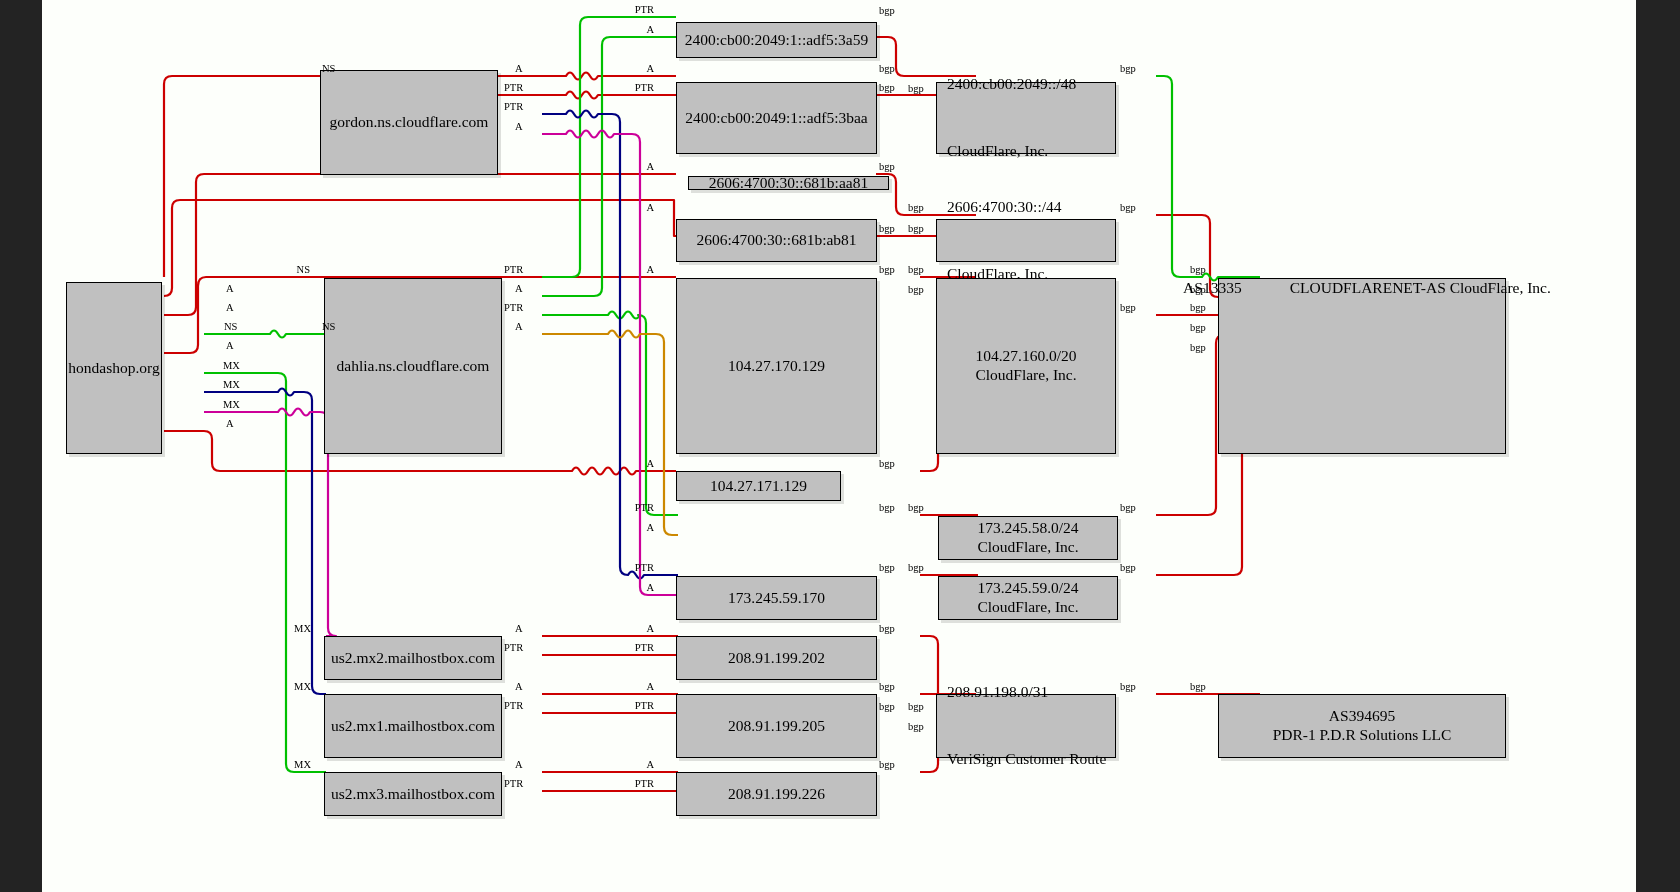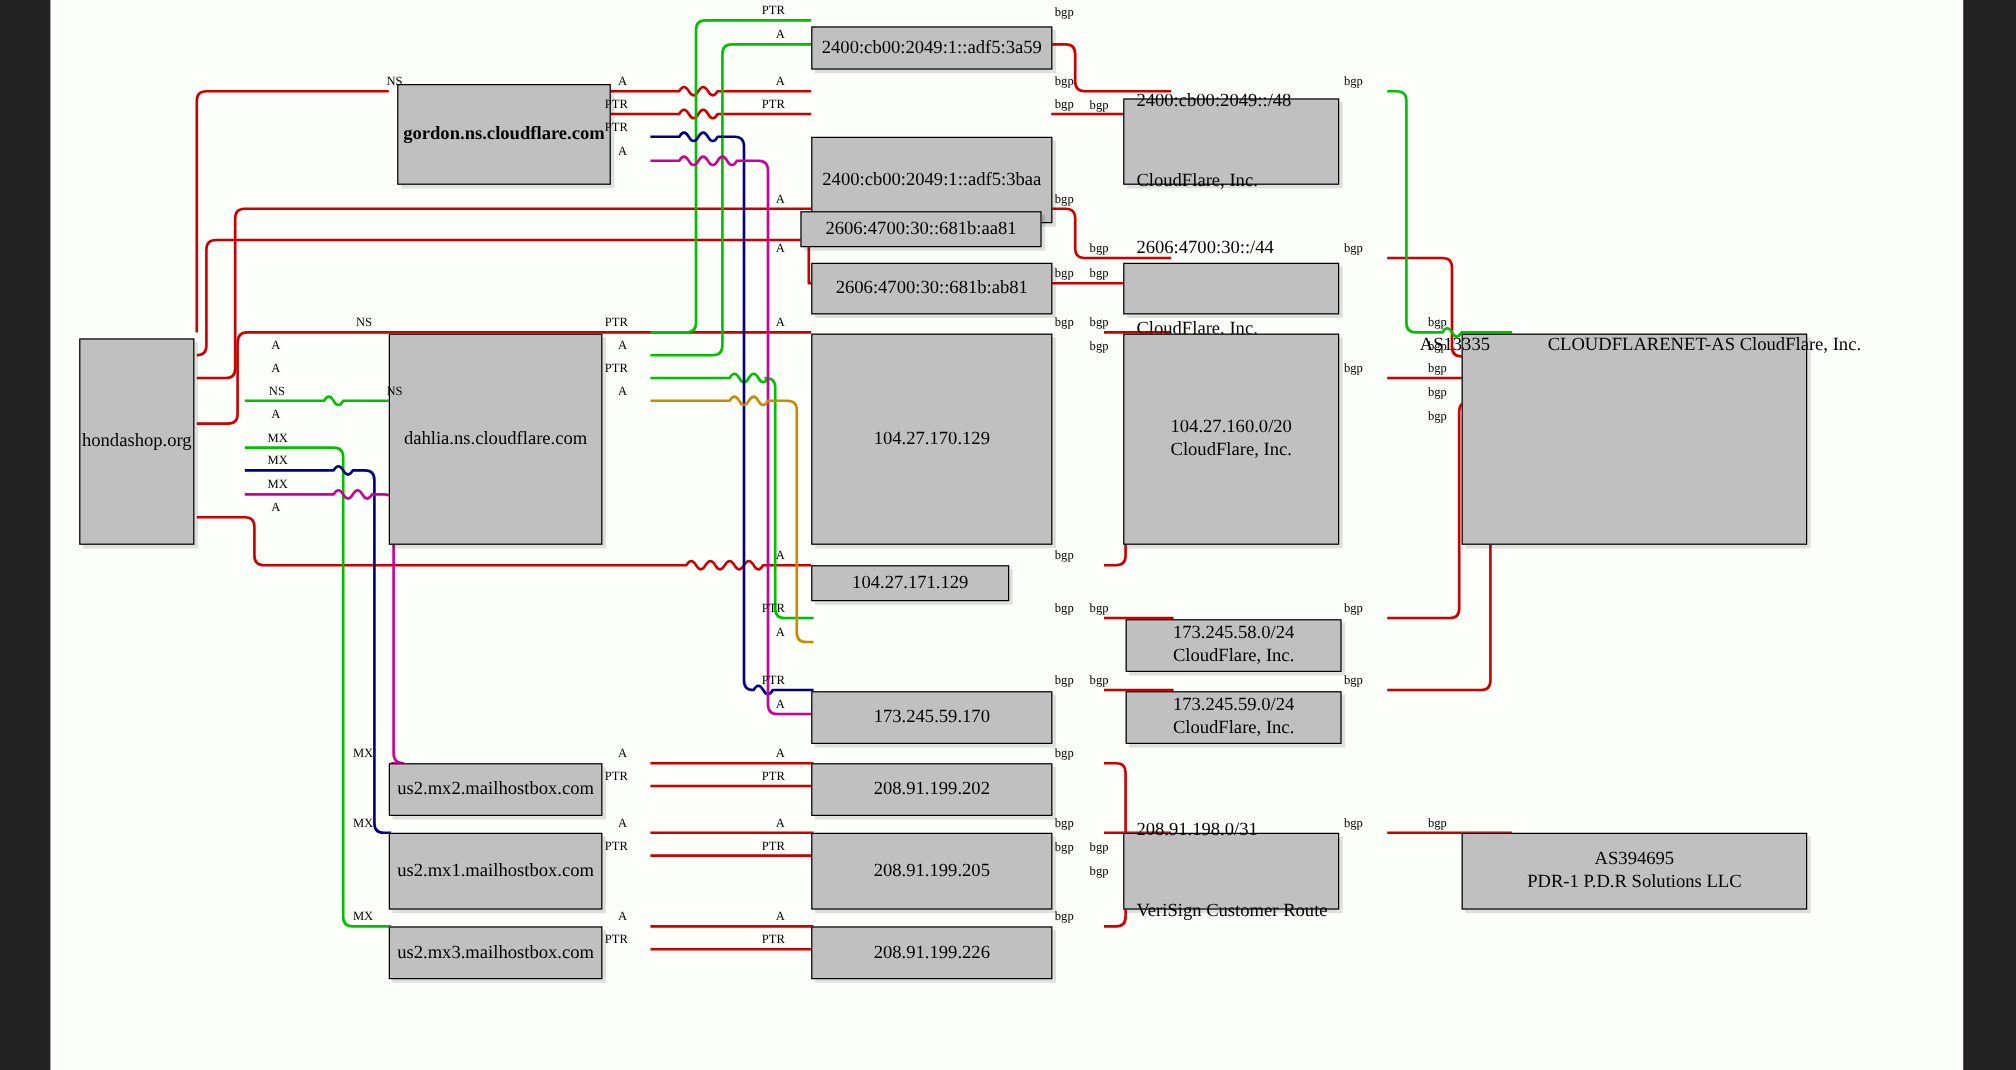--- a/index.html
+++ b/index.html
@@ -119,37 +119,37 @@
           <path d="M500,334 L566,334 q4,-7 8,0 q4,7 8,0 q4,-7 8,0 q4,7 8,0 L614,334 Q622,334 622,342 L622,527 Q622,535 630,535 L636,535"></path>
         </g>
 
       </g>
     </svg>
 
     <div class="node" style="left:24px;top:282px;width:96px;height:172px;">
       <span class="ln">hondashop.org</span>
     </div>
 
-    <div class="node" style="left:289px;top:70px;width:178px;height:84px;font-weight:bold;">
+    <div class="node" style="left:278px;top:70px;width:178px;height:105px;">
       <span class="ln">gordon.ns.cloudflare.com</span>
     </div>
 
     <div class="node" style="left:282px;top:278px;width:178px;height:176px;">
       <span class="ln">dahlia.ns.cloudflare.com</span>
     </div>
 
     <div class="node" style="left:634px;top:22px;width:201px;height:36px;">
       <span class="ln">2400:cb00:2049:1::adf5:3a59</span>
     </div>
 
-    <div class="node" style="left:634px;top:82px;width:201px;height:72px;margin-top:32px;">
+    <div class="node" style="left:634px;top:82px;width:201px;height:72px;">
       <span class="ln">2400:cb00:2049:1::adf5:3baa</span>
     </div>
 
-    <div class="node" style="left:625px;top:176px;width:201px;height:30px;">
+    <div class="node" style="left:646px;top:176px;width:201px;height:14px;">
       <span class="ln">2606:4700:30::681b:aa81</span>
     </div>
 
     <div class="node" style="left:634px;top:219px;width:201px;height:43px;">
       <span class="ln">2606:4700:30::681b:ab81</span>
     </div>
 
     <div class="node" style="left:634px;top:278px;width:201px;height:176px;">
       <span class="ln">104.27.170.129</span>
     </div>

